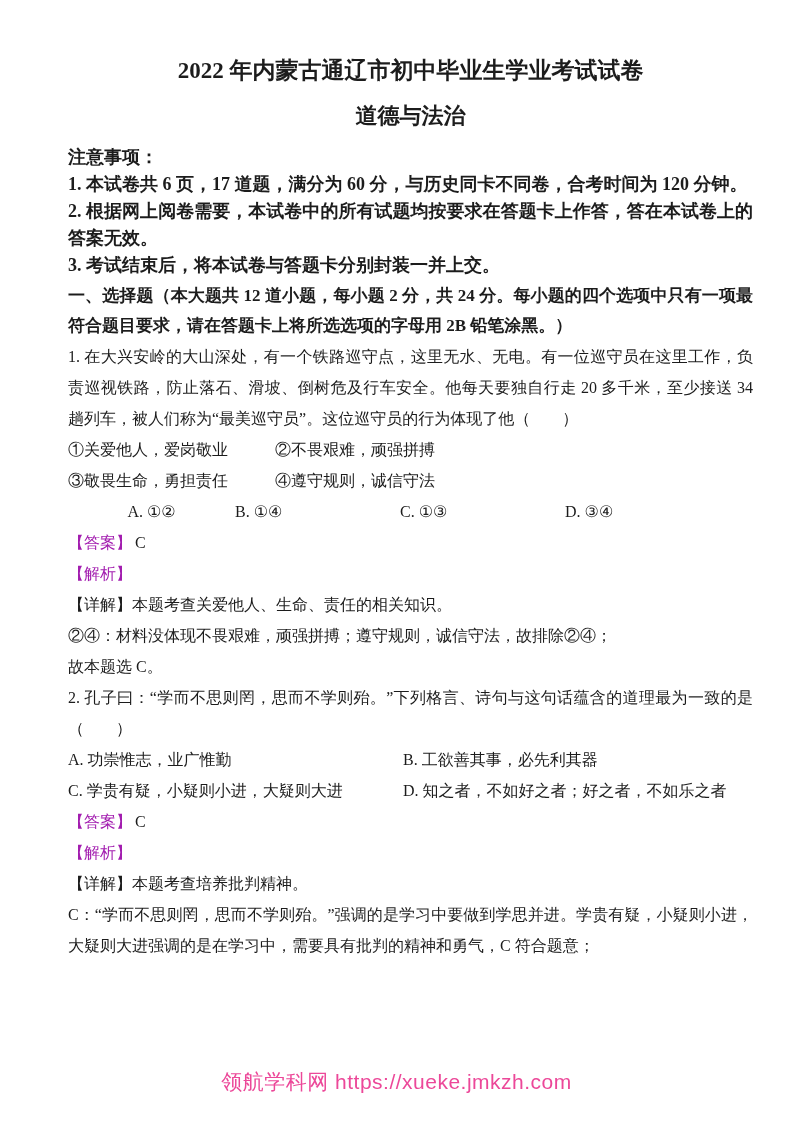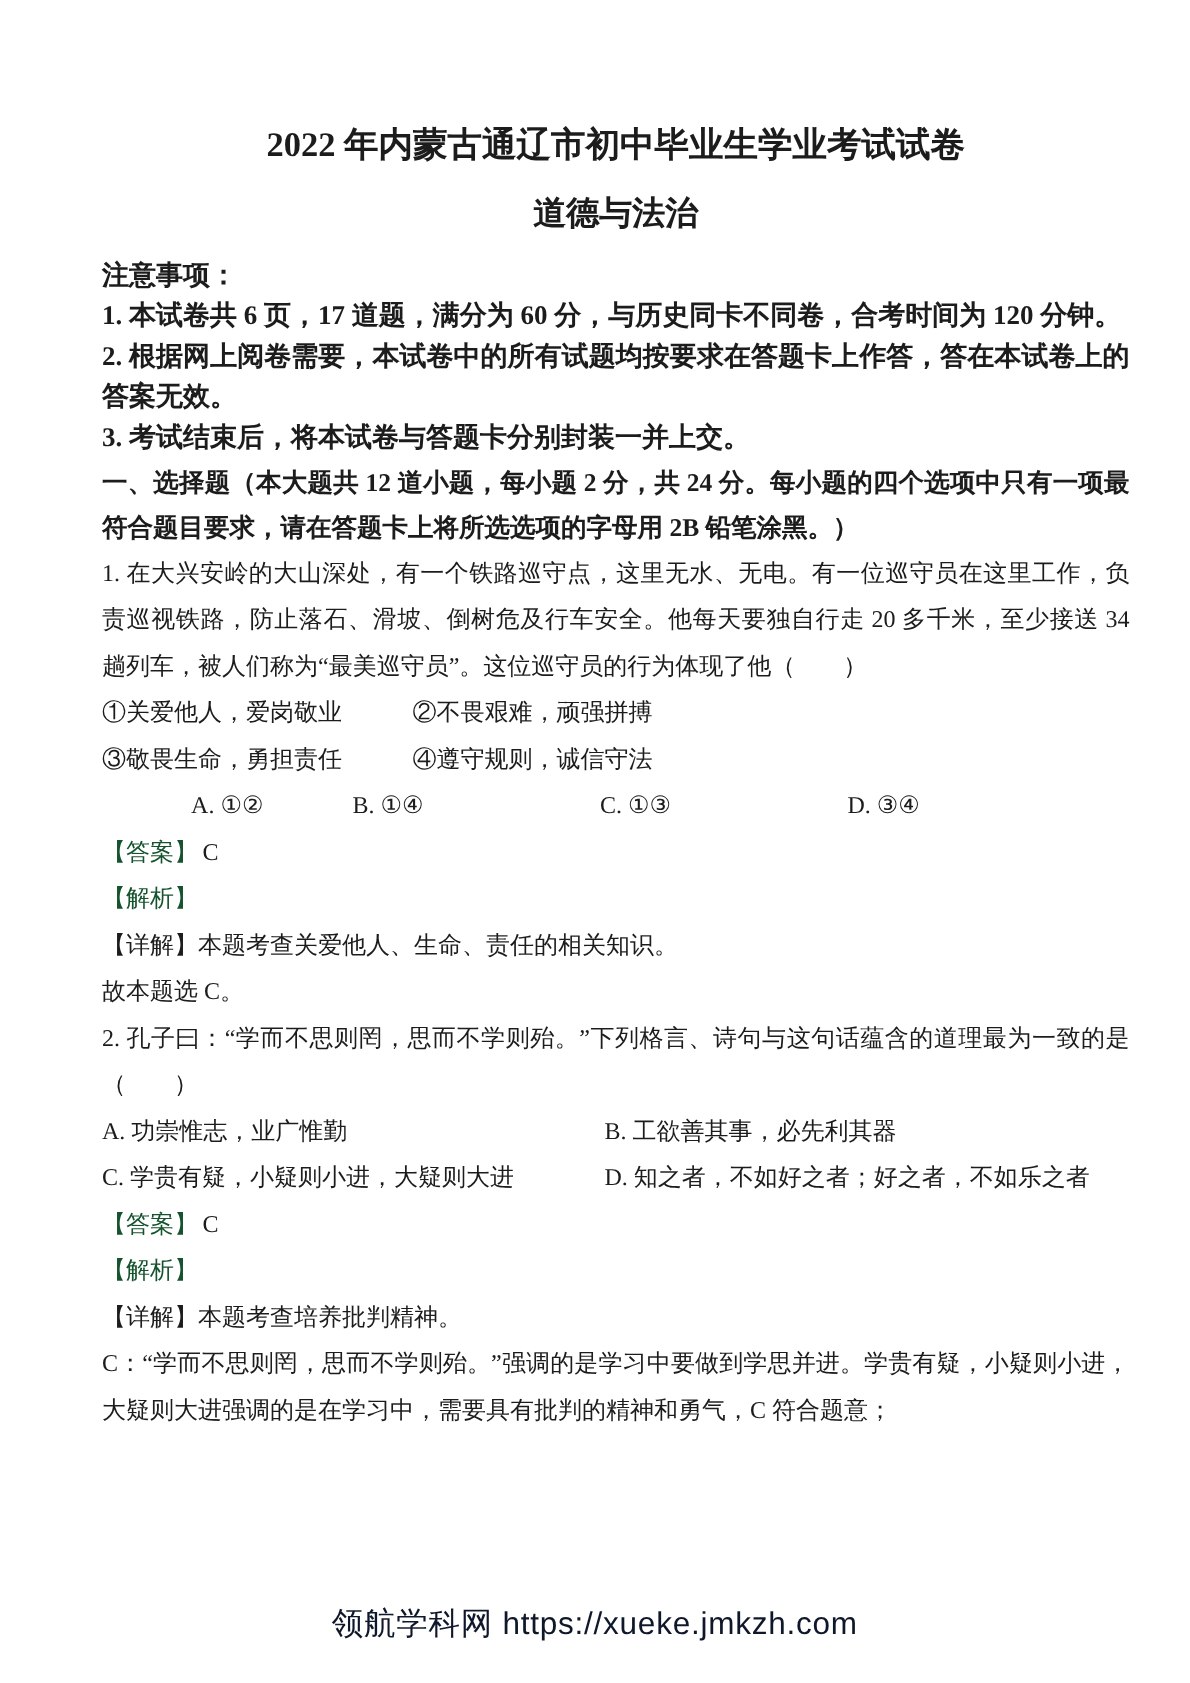--- a/index.html
+++ b/index.html
@@ -9,21 +9,20 @@
     width: 793px;
     height: 1122px;
     margin: 0 auto;
     background: #ffffff;
     font-family: "Liberation Serif", "DejaVu Serif", serif;
     color: #1c1c1c;
     overflow: hidden;
   }
   .content {
     padding: 56px 40px 0 68px;
-    margin-top: 26px;
   }
   .title {
     font-size: 23px;
     font-weight: bold;
     text-align: center;
     line-height: 30px;
     margin-bottom: 16px;
   }
   .subtitle {
     font-size: 22px;
@@ -50,31 +49,31 @@
     line-height: 31px;
     text-align: justify;
   }
   .row { display: flex; text-align: left; }
   .row span { display: block; }
   .sub-row span:first-child { width: 207px; flex: none; }
   .choice4-row span:nth-child(1) { width: 167px; flex: none; text-align: center; }
   .choice4-row span:nth-child(2) { width: 165px; flex: none; }
   .choice4-row span:nth-child(3) { width: 165px; flex: none; }
   .choice2-row span:first-child { width: 335px; flex: none; }
-  .label-blue { color: #14532d; }
+  .label-blue { color: #a21caf; }
   .answer-value { margin-left: 3px; }
   .footer {
     position: absolute;
     left: 0;
     bottom: 26px;
     width: 100%;
     text-align: center;
     font-family: "Liberation Sans", "DejaVu Sans", sans-serif;
     font-size: 21px;
-    color: #0f172a;
+    color: #ec4899;
     letter-spacing: 0.5px;
   }
 </style>
 </head>
 <body>
 
 <div class="page">
   <div class="content">
 
     <h1 class="title">2022 年内蒙古通辽市初中毕业生学业考试试卷</h1>
@@ -108,20 +107,21 @@
         <span>D. ③④</span>
       </div>
 
       <p class="body-text">
         <span class="label-blue">【答案】</span><span class="answer-value">C</span>
       </p>
       <p class="body-text">
         <span class="label-blue">【解析】</span>
       </p>
       <p class="body-text">【详解】本题考查关爱他人、生命、责任的相关知识。</p>
+      <p class="body-text">②④：材料没体现不畏艰难，顽强拼搏；遵守规则，诚信守法，故排除②④；</p>
       <p class="body-text">故本题选 C。</p>
     </div>
 
     <div>
       <p class="body-text">2. 孔子曰：“学而不思则罔，思而不学则殆。”下列格言、诗句与这句话蕴含的道理最为一致的是（　　）</p>
 
       <div class="row choice2-row">
         <span>A. 功崇惟志，业广惟勤</span>
         <span>B. 工欲善其事，必先利其器</span>
       </div>

